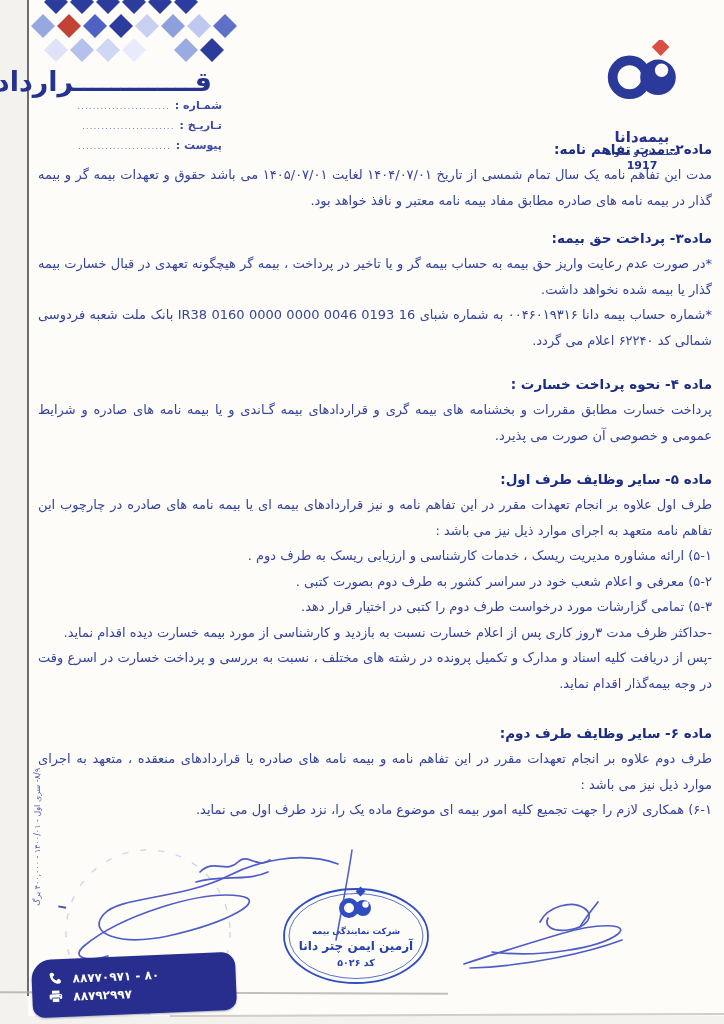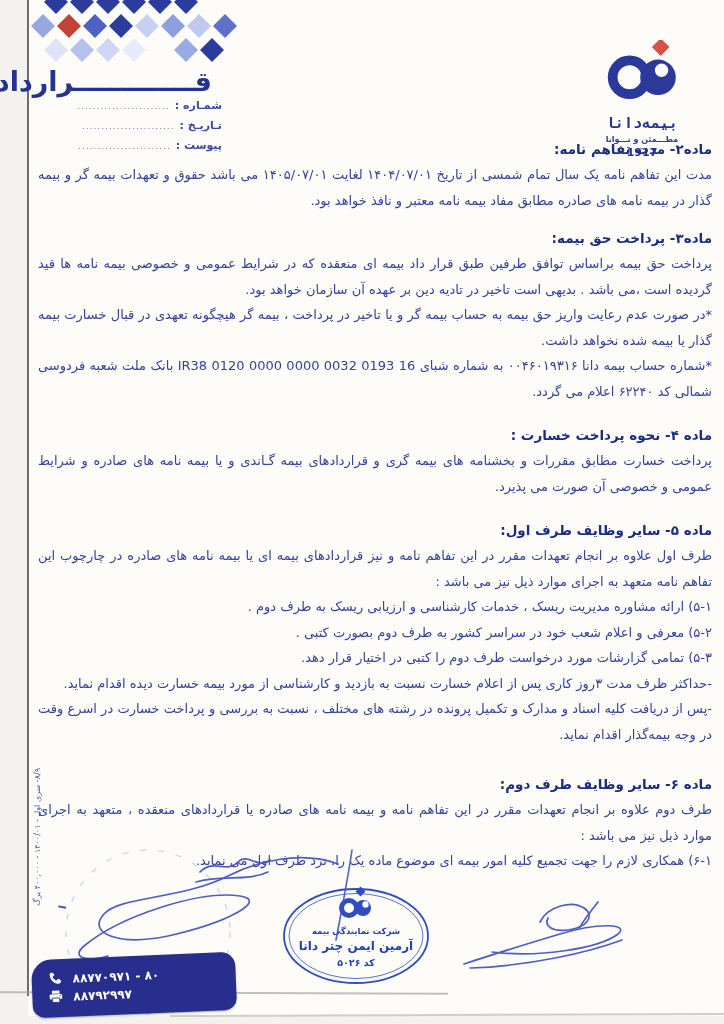--- a/index.html
+++ b/index.html
@@ -23,21 +23,21 @@
   .contract-title{
     position:absolute;left:42px;top:66px;width:170px;direction:rtl;text-align:right;
     font-size:27px;font-weight:bold;color:#24338f;letter-spacing:0px;
   }
   .fields{position:absolute;left:42px;top:99px;width:180px;direction:rtl;}
   .field-row{display:flex;direction:rtl;align-items:baseline;margin-bottom:7px;color:#3a49a5;font-size:11px;}
   .field-label{font-weight:bold;white-space:nowrap;}
   .field-dots{color:#6f7cc0;font-size:9px;letter-spacing:1px;margin-right:5px;overflow:hidden;white-space:nowrap;}
 
   .brand{position:absolute;right:28px;top:40px;width:108px;text-align:center;direction:rtl;}
-  .brand .name{font-size:15px;font-weight:bold;color:#24338f;margin-top:6px;font-family:Liberation Mono, monospace;}
+  .brand .name{font-size:15px;font-weight:bold;color:#24338f;margin-top:20px;}
   .brand .tagline{font-size:8px;font-weight:bold;color:#2c3b98;margin-top:2px;letter-spacing:.5px;}
   .brand .year{font-size:11px;font-weight:bold;color:#24338f;margin-top:2px;}
 
   
   .doc{
     position:absolute;left:38px;right:12px;top:136px;direction:rtl;
     color:#35439a;font-size:13px;line-height:25.5px;text-align:justify;
   }
   .doc h3{
     margin:0;font-size:13.5px;line-height:26px;color:#1c2d84;font-weight:bold;text-align:right;
@@ -129,23 +129,22 @@
   <div class="name">بیمه‌دانا</div>
   <div class="tagline">مطـــمئن و تـــوانا</div>
   <div class="year">1917</div>
 </div>
 
 <div class="doc">
   <h3>ماده۲- مدت تفاهم نامه:</h3>
   <p>مدت این تفاهم نامه یک سال تمام شمسی از تاریخ  ۱۴۰۴/۰۷/۰۱ لغایت ۱۴۰۵/۰۷/۰۱  می باشد حقوق و تعهدات بیمه گر و بیمه گذار در بیمه نامه های صادره مطابق مفاد بیمه نامه معتبر و نافذ خواهد بود.</p>
 
   <h3 class="g1">ماده۳- پرداخت حق بیمه:</h3>
-  <p>پرداخت حق بیمه براساس توافق طرفین طبق قرار داد بیمه ای منعقده که در  شرایط عمومی و خصوصی بیمه  نامه ها قید گردیده است ،می باشد . بدیهی است تاخیر در تادیه دین بر عهده آن سازمان خواهد بود.</p>
   <p>*در صورت عدم رعایت واریز حق بیمه به حساب بیمه گر و یا تاخیر در پرداخت ، بیمه گر هیچگونه تعهدی در قبال خسارت بیمه گذار یا بیمه شده نخواهد داشت.</p>
-  <p>*شماره حساب بیمه دانا ۰۰۴۶۰۱۹۳۱۶ به شماره شبای IR38 0120 0000 0000 0032 0193 16 بانک ملت شعبه فردوسی شمالی کد ۶۲۲۴۰ اعلام می گردد.</p>
+  <p>*شماره حساب بیمه دانا ۰۰۴۶۰۱۹۳۱۶ به شماره شبای IR38 0160 0000 0000 0046 0193 16 بانک ملت شعبه فردوسی شمالی کد ۶۲۲۴۰ اعلام می گردد.</p>
 
   <h3 class="g2">ماده ۴- نحوه پرداخت خسارت :</h3>
   <p>پرداخت خسارت مطابق مقررات و بخشنامه های بیمه گری و قراردادهای بیمه گـاندی و یا بیمه نامه های صادره و شرایط عمومی و خصوصی آن صورت می پذیرد.</p>
 
   <h3 class="g3">ماده ۵- سایر وظایف طرف اول:</h3>
   <p>طرف اول علاوه بر انجام تعهدات مقرر در این تفاهم نامه و نیز قراردادهای بیمه ای یا بیمه نامه های صادره در چارچوب این تفاهم نامه متعهد به اجرای موارد ذیل نیز می باشد :</p>
   <p>۵-۱) ارائه مشاوره مدیریت ریسک ، خدمات کارشناسی و ارزیابی ریسک به طرف دوم .</p>
   <p>۵-۲) معرفی و اعلام شعب خود در سراسر کشور به طرف دوم بصورت کتبی .</p>
   <p>۵-۳) تمامی گزارشات مورد درخواست طرف دوم را کتبی در اختیار قرار دهد.</p>
   <p>-حداکثر ظرف مدت ۳روز کاری پس از اعلام خسارت نسبت به بازدید و کارشناسی از مورد بیمه خسارت دیده اقدام نماید.</p>

